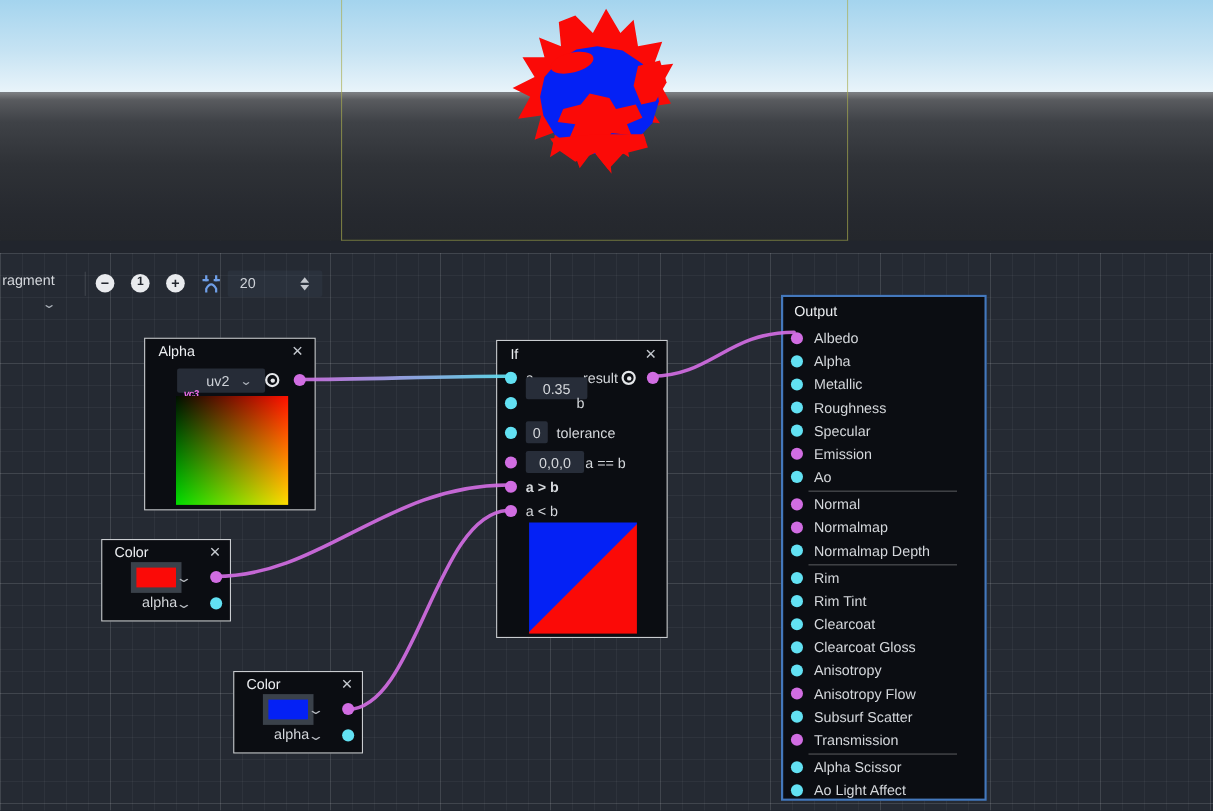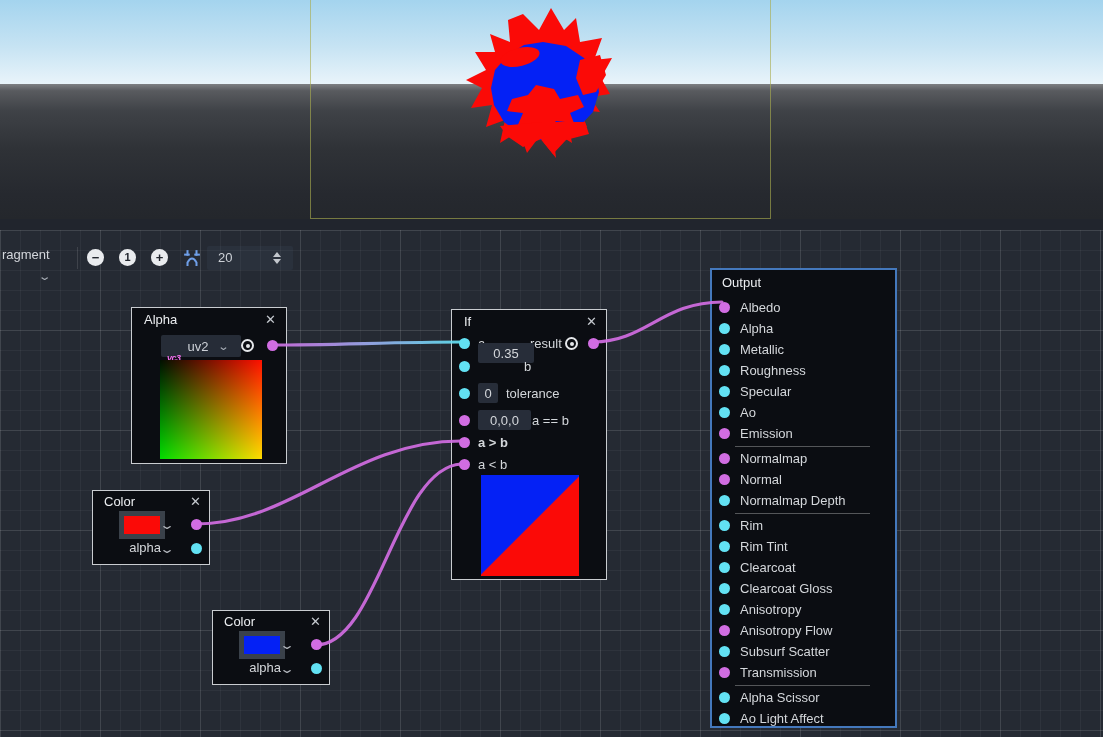--- a/index.html
+++ b/index.html
@@ -237,37 +237,37 @@
       <div class="dot scalar"></div>
       <div class="port-label">Roughness</div>
     </div>
 
     <div class="port-row">
       <div class="dot scalar"></div>
       <div class="port-label">Specular</div>
     </div>
 
     <div class="port-row">
+      <div class="dot vector"></div>
+      <div class="port-label">Emission</div>
+    </div>
+
+    <div class="port-row">
       <div class="dot scalar"></div>
       <div class="port-label">Ao</div>
     </div>
-
-    <div class="port-row">
-      <div class="dot vector"></div>
-      <div class="port-label">Emission</div>
-    </div>
   <div class="sep"></div>
     <div class="port-row">
       <div class="dot vector"></div>
+      <div class="port-label">Normal</div>
+    </div>
+
+    <div class="port-row">
+      <div class="dot vector"></div>
       <div class="port-label">Normalmap</div>
-    </div>
-
-    <div class="port-row">
-      <div class="dot vector"></div>
-      <div class="port-label">Normal</div>
     </div>
 
     <div class="port-row">
       <div class="dot scalar"></div>
       <div class="port-label">Normalmap Depth</div>
     </div>
   <div class="sep"></div>
     <div class="port-row">
       <div class="dot scalar"></div>
       <div class="port-label">Rim</div>

